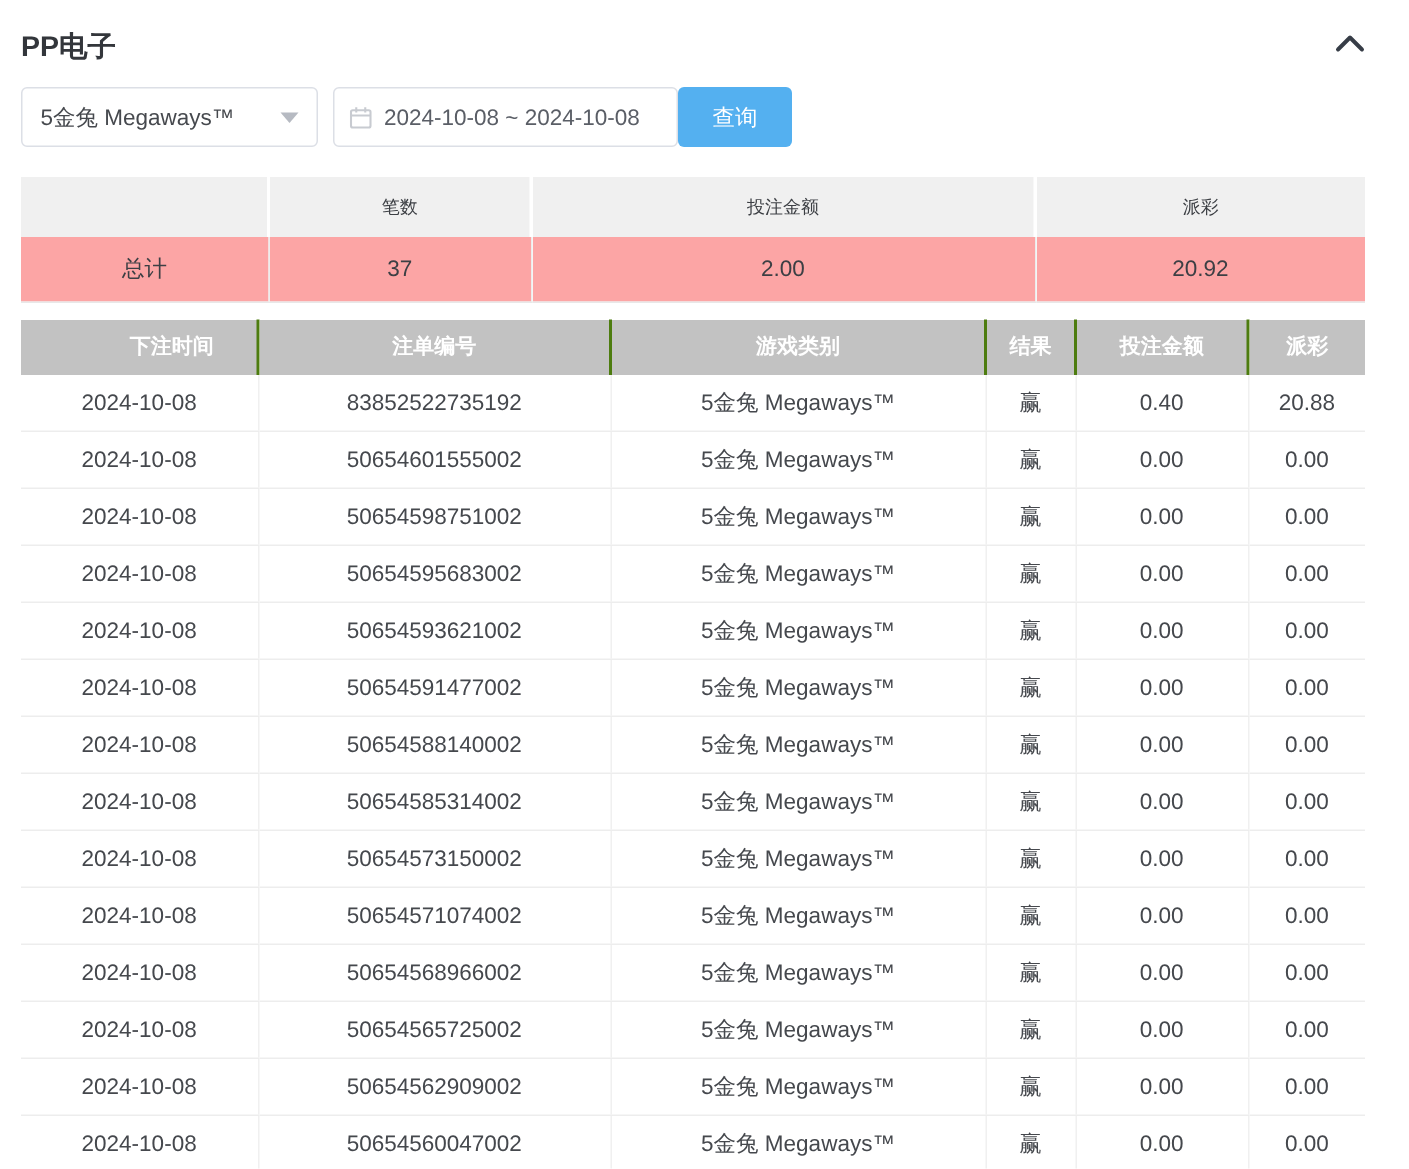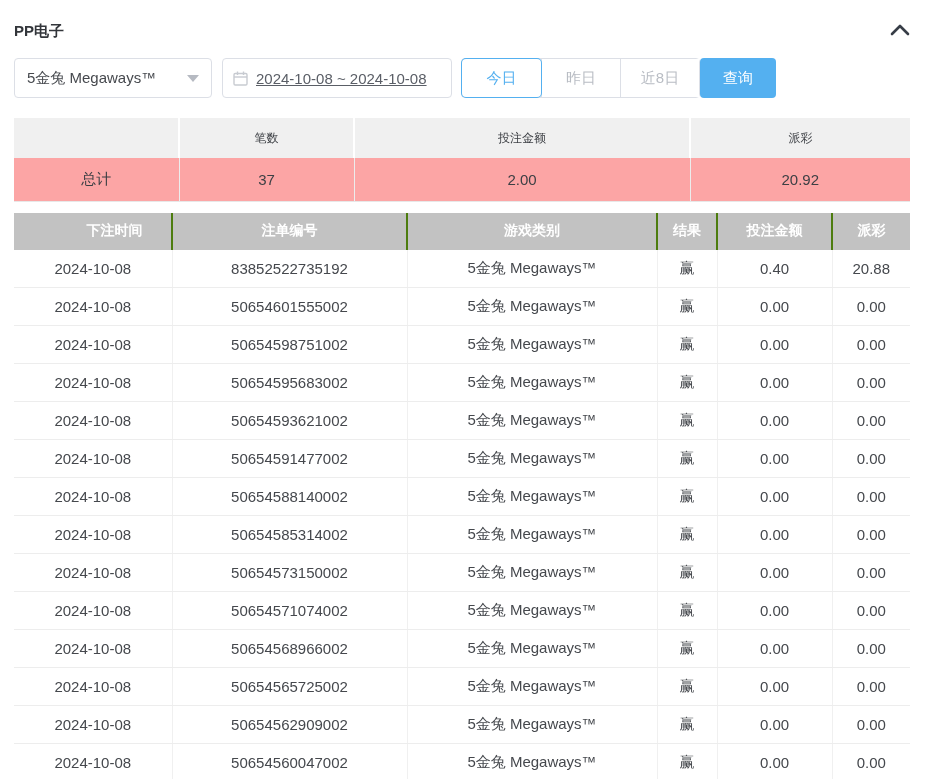--- a/index.html
+++ b/index.html
@@ -11,21 +11,21 @@
     color: #45484d;
   }
   .page { padding: 0 14px; width: 939px; }
 
   
   .panel-header {
     height: 58px;
     display: flex; align-items: center; justify-content: space-between;
     padding-top: 4px;
   }
-  .panel-title { font-size: 15px; font-weight: 700; color: #33363b; }
+  .panel-title { font-size: 19px; font-weight: 700; color: #33363b; }
   .collapse-btn {
     width: 34px; height: 30px;
     display: flex; align-items: center; justify-content: center;
     cursor: pointer; margin-right: 8px;
   }
 
   
   .filter-row { display: flex; align-items: center; height: 40px; margin-bottom: 20px; }
   .select-box {
     width: 198px; height: 40px;
@@ -43,21 +43,20 @@
     border-top: 7px solid #b6bac2;
   }
   .date-box {
     width: 230px; height: 40px;
     border: 1px solid #dcdfe6; border-radius: 4px;
     display: flex; align-items: center;
     padding: 0 10px;
     margin-left: 10px;
     font-size: 15px; color: #5a5e66;
     cursor: pointer;
-    text-decoration: underline;
   }
   .date-box .cal-icon { margin-right: 8px; display: inline-flex; }
   .btn-group {
     display: flex; height: 40px; margin-left: 9px;
     border: 1px solid #dcdfe6; border-radius: 4px;
     overflow: visible;
   }
   .qbtn {
     width: 79px; height: 38px;
     background: #fff; border: none;
@@ -145,25 +144,20 @@
         <svg width="15" height="15" viewBox="0 0 15 15">
           <rect x="1" y="2.5" width="13" height="11.5" rx="1.2" fill="none" stroke="#c8cbd1" stroke-width="1.4"></rect>
           <line x1="1" y1="6" x2="14" y2="6" stroke="#c8cbd1" stroke-width="1.4"></line>
           <line x1="4.5" y1="0.5" x2="4.5" y2="4" stroke="#c8cbd1" stroke-width="1.4"></line>
           <line x1="10.5" y1="0.5" x2="10.5" y2="4" stroke="#c8cbd1" stroke-width="1.4"></line>
         </svg>
       </span>
       <span>2024-10-08 ~ 2024-10-08</span>
     </div>
 
-    <div class="btn-group">
-      <button class="qbtn active">今日</button>
-      <button class="qbtn">昨日</button>
-      <button class="qbtn">近8日</button>
-    </div>
 
     <button class="search-btn">查询</button>
   </div>
 
   <table class="summary-table">
     <colgroup>
       <col style="width:165px">
         <col style="width:175px">
         <col style="width:336px">
         <col style="width:220px">

